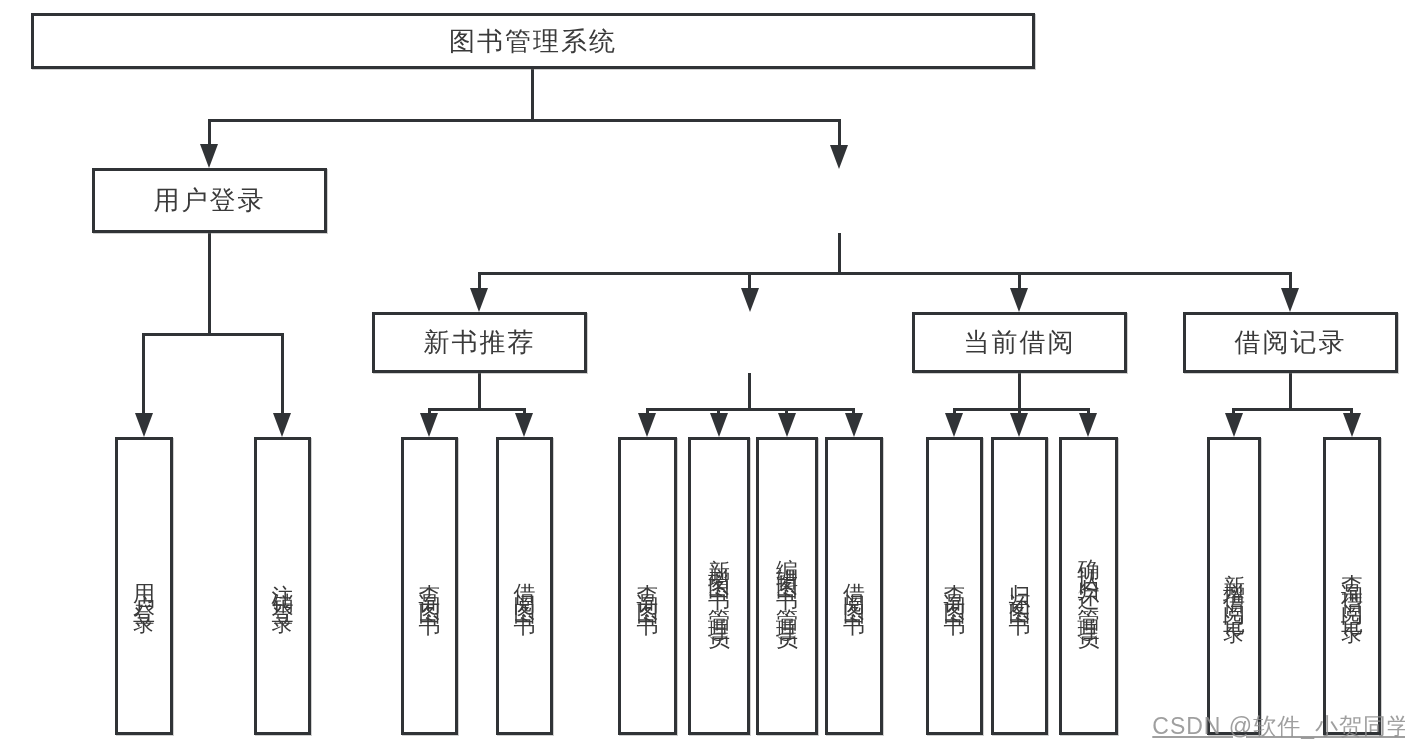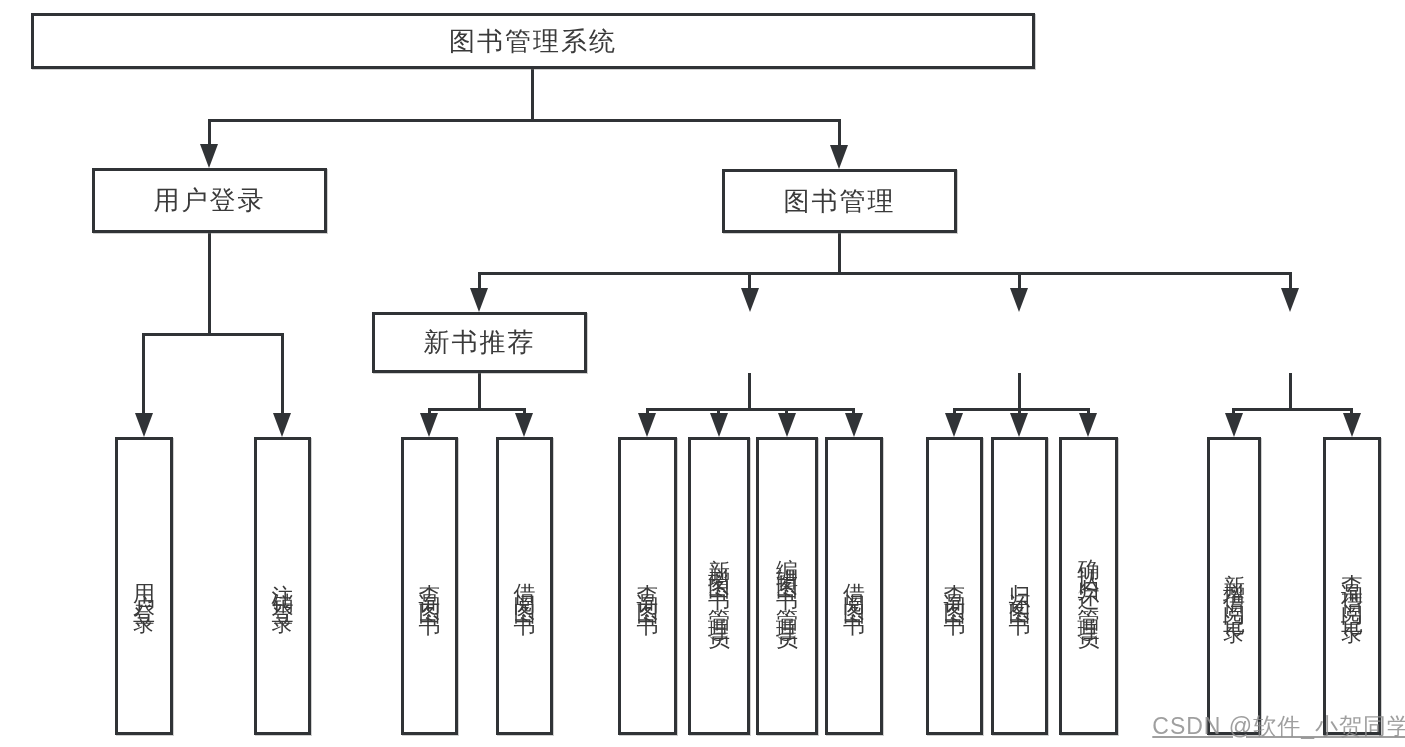--- a/index.html
+++ b/index.html
@@ -79,41 +79,42 @@
   <div class="box" style="left:21px; top:13px; width:1004px; height:56px;">图书管理系统</div>
 
   <div class="vl" style="left:521px; top:69px; height:52px;"></div>
   <div class="hl" style="left:198px; top:119px; width:633px;"></div>
   <div class="vl" style="left:198px; top:119px; height:27px;"></div>
   <div class="ah" style="left:190px; top:144px;"></div>
   <div class="vl" style="left:828px; top:119px; height:28px;"></div>
   <div class="ah" style="left:820px; top:145px;"></div>
 
   <div class="box" style="left:82px; top:168px; width:235px; height:65px;">用户登录</div>
-  <div class="box" style="left:712px; top:169px; width:235px; height:64px;">图书管理</div>
 
   <div class="vl" style="left:198px; top:233px; height:103px;"></div>
   <div class="hl" style="left:132px; top:333px; width:142px;"></div>
   <div class="vl" style="left:132px; top:333px; height:83px;"></div>
   <div class="ah" style="left:125px; top:413px;"></div>
   <div class="vl" style="left:271px; top:333px; height:83px;"></div>
   <div class="ah" style="left:263px; top:413px;"></div>
 
   <div class="vl" style="left:828px; top:233px; height:41px;"></div>
   <div class="hl" style="left:468px; top:272px; width:814px;"></div>
   <div class="vl" style="left:468px; top:272px; height:18px;"></div>
   <div class="ah" style="left:460px; top:288px;"></div>
   <div class="vl" style="left:738px; top:272px; height:18px;"></div>
   <div class="ah" style="left:731px; top:288px;"></div>
   <div class="vl" style="left:1008px; top:272px; height:18px;"></div>
   <div class="ah" style="left:1000px; top:288px;"></div>
   <div class="vl" style="left:1279px; top:272px; height:18px;"></div>
   <div class="ah" style="left:1271px; top:288px;"></div>
 
   <div class="box" style="left:362px; top:312px; width:215px; height:61px;">新书推荐</div>
+  <div class="box" style="left:902px; top:312px; width:215px; height:61px;">当前借阅</div>
+  <div class="box" style="left:1173px; top:312px; width:215px; height:61px;">借阅记录</div>
 
   <div class="vl" style="left:468px; top:373px; height:37px;"></div>
   <div class="hl" style="left:418px; top:408px; width:98px;"></div>
   <div class="vl" style="left:418px; top:408px; height:10px;"></div>
   <div class="ah" style="left:410px; top:413px;"></div>
   <div class="vl" style="left:513px; top:408px; height:10px;"></div>
   <div class="ah" style="left:505px; top:413px;"></div>
 
   <div class="vl" style="left:738px; top:373px; height:37px;"></div>
   <div class="hl" style="left:636px; top:408px; width:209px;"></div>

